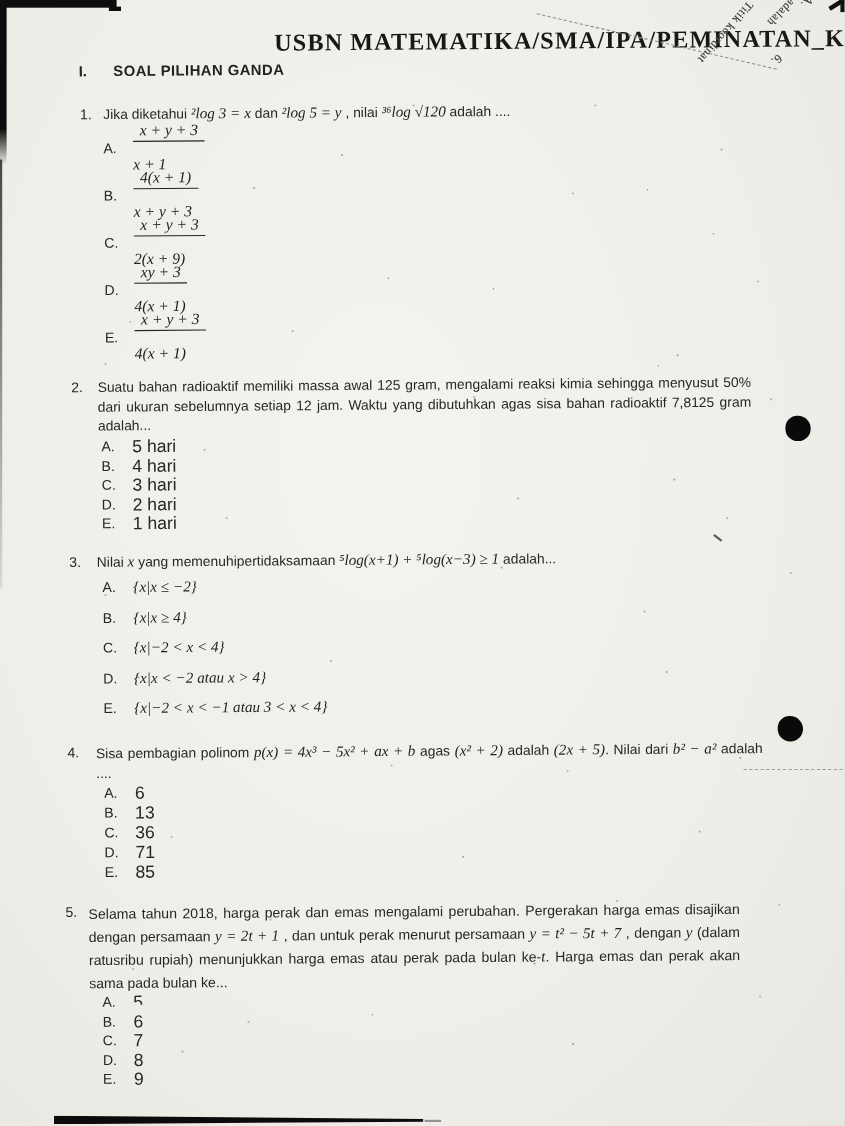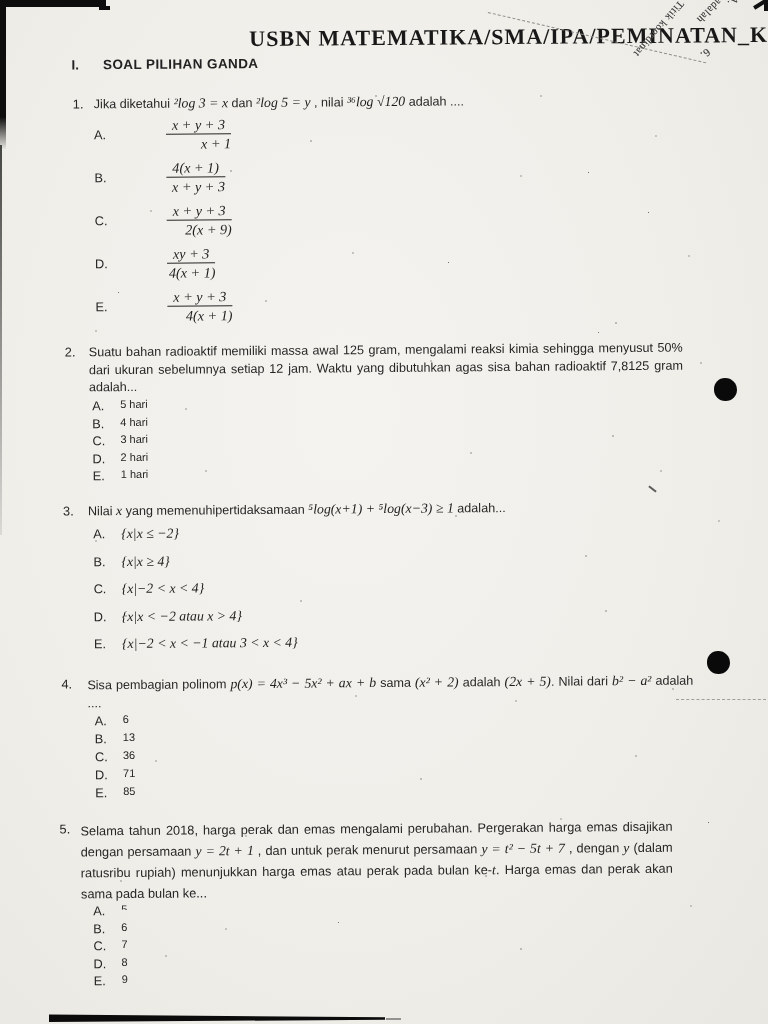--- a/index.html
+++ b/index.html
@@ -17,28 +17,28 @@
   .section{position:absolute;left:75px;top:55px;font-size:13.5px;font-weight:bold;color:#222;}
   .section .sec-label{margin-left:24px;letter-spacing:.4px;}
   .qnum{position:absolute;font-size:12.8px;color:#262626;}
   .qline{position:absolute;font-size:12.6px;color:#262626;white-space:nowrap;}
   .para{position:absolute;font-size:12.6px;line-height:17.6px;text-align:justify;color:#262626;}
   .math{font-family:"Liberation Serif", serif;font-style:italic;font-size:13.8px;color:#1e1e1e;}
   
   .q1opts{position:absolute;left:97px;top:113px;width:220px;height:215px;}
   .q1row{position:absolute;left:0;display:flex;align-items:center;gap:11px;height:38px;}
   .ol{font-size:12.8px;color:#262626;min-width:16px;display:inline-block;}
-  .frac{display:inline-block;text-align:right;line-height:16px;margin-left:45px;}
+  .frac{display:inline-block;text-align:left;line-height:16px;}
   .frac .fnum{display:block;padding:0 6px 1px;border-bottom:1.4px solid #252525;}
-  .frac .fden{display:block;padding-top:1px;}
+  .frac .fden{display:block;padding-top:13px;}
   .frac span{font-family:"Liberation Serif", serif;font-style:italic;font-size:14.2px;color:#1e1e1e;}
   
   .opts{position:absolute;}
   .opts .row{display:flex;gap:12px;align-items:flex-start;}
-  .opts .ov{font-size:11px;color:#262626;text-align:center;}
+  .opts .ov{font-size:16px;color:#262626;text-align:center;}
   .opts .ovm{font-family:"Liberation Serif", serif;font-style:italic;font-size:13.8px;color:#1e1e1e;}
   .rows-17 .row{height:17.5px;}
   .rows-18 .row{height:18px;}
   .rows-27 .row{height:27.6px;}
   .half-cut{clip-path:inset(0 0 42% 0);}
   
   .dot{position:absolute;background:#0a0a0a;border-radius:48% 52% 50% 50%;}
   #dot1{left:714px;top:378px;width:23px;height:23px;}
   #dot2{left:707px;top:651px;width:23px;height:23px;}
   #top-bar{position:absolute;left:0;top:0;width:106px;height:7px;background:#0d0d0d;}
@@ -181,21 +181,21 @@
           <span class="ovm">{x|x &lt; −2 atau x &gt; 4}</span>
         </div>
       <div class="row">
           <span class="ol">E.</span>
           <span class="ovm">{x|−2 &lt; x &lt; −1 atau 3 &lt; x &lt; 4}</span>
         </div>
     </div>
 
     <span class="qnum" style="left:60px;top:674px;">4.</span>
     <div class="para" style="left:86px;top:674px;width:606px;">
-      <span>Sisa pembagian polinom </span><span class="math">p(x) = 4x³ − 5x² + ax + b</span><span> sama </span><span class="math">(x² + 2)</span><span> adalah </span><span class="math">(2x + 5)</span><span>. Nilai dari </span><span class="math">b² − a²</span><span> adalah ....</span>
+      <span>Sisa pembagian polinom </span><span class="math">p(x) = 4x³ − 5x² + ax + b</span><span> agas </span><span class="math">(x² + 2)</span><span> adalah </span><span class="math">(2x + 5)</span><span>. Nilai dari </span><span class="math">b² − a²</span><span> adalah ....</span>
     </div>
     <div class="opts rows-18" style="left:93px;top:711px;">
       <div class="row">
           <span class="ol">A.</span>
           <span class="ov">6</span>
         </div>
       <div class="row">
           <span class="ol">B.</span>
           <span class="ov">13</span>
         </div>

